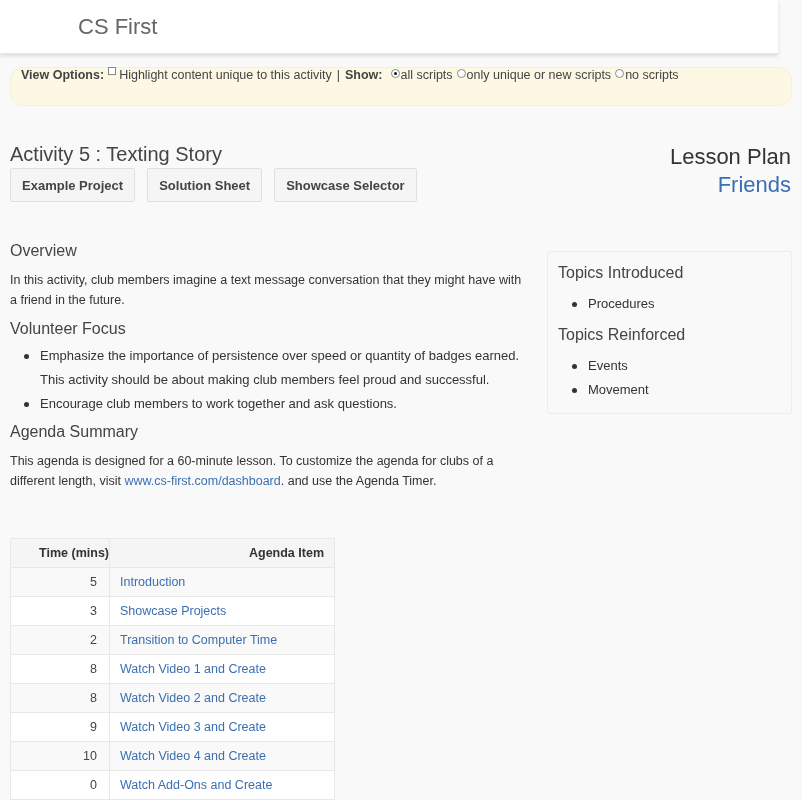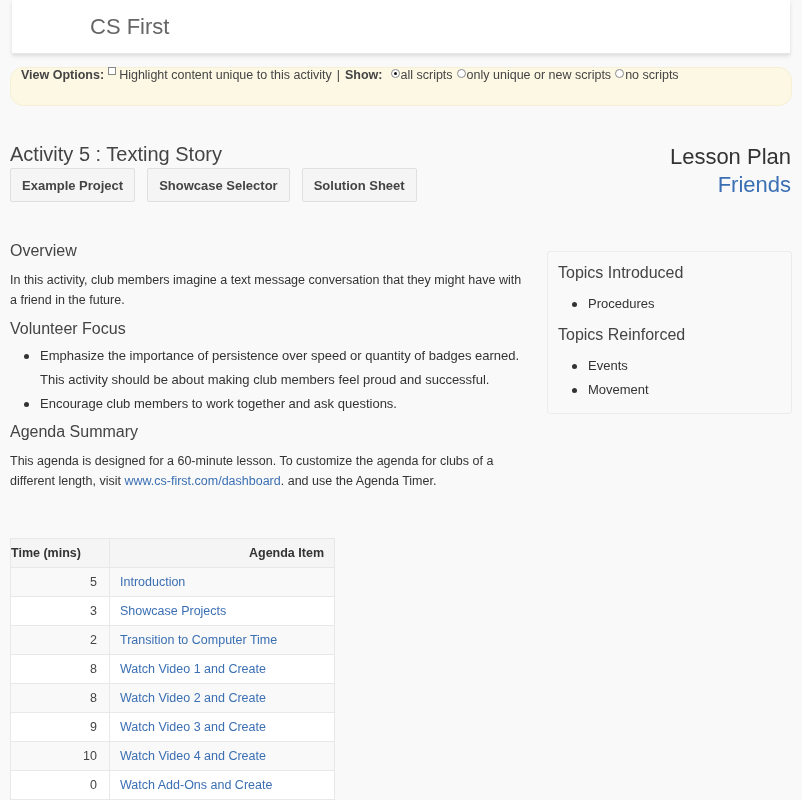--- a/index.html
+++ b/index.html
@@ -7,21 +7,21 @@
     body {
       background: #f9f9f9;
       font-family: "Liberation Sans", sans-serif;
       color: #333;
       font-size: 13px;
       position: relative;
     }
     a { color: #3b6fb3; text-decoration: none; }
 
     .topbar {
-      position: absolute; left: 12px; top: 0; width: 778px; height: 54px;
+      position: absolute; left: 0; top: 0; width: 778px; height: 54px;
       background: #fff;
       box-shadow: 0 2px 4px rgba(0,0,0,0.12);
       border-bottom: 1px solid #e6e6e6;
     }
     .brand {
       position: absolute; left: 78px; top: 14px;
       font-size: 22px; color: #666; font-weight: normal;
     }
 
     .options-bar {
@@ -87,21 +87,21 @@
 
     .agenda-table {
       position: absolute; left: 10px; top: 538px; width: 325px;
       border-collapse: collapse; background: #fff;
       font-size: 12.5px;
     }
     .agenda-table th, .agenda-table td {
       border: 1px solid #e8e8e8; height: 29px; padding: 0 10px;
     }
     .agenda-table th { background: #f5f5f5; font-weight: bold; color: #333; text-align: right; }
-    .agenda-table th.time { width: 99px; text-align: left; padding: 0; }
+    .agenda-table th.time { width: 99px; text-align: right; padding: 0; }
     .agenda-table td.time { text-align: right; color: #444; width: 99px; padding-right: 12px; }
     .agenda-table tr:nth-child(odd) td { background: #f9f9f9; }
     .agenda-table tbody tr:nth-child(odd) td { background: #f9f9f9; }
     .agenda-table tbody tr:nth-child(even) td { background: #fff; }
 
     .topics {
       position: absolute; left: 547px; top: 251px; width: 245px; height: 163px;
       border: 1px solid #ececec; border-radius: 3px; background: #f9f9f9;
       padding: 10px 10px;
     }
@@ -130,22 +130,22 @@
   <span>all scripts</span>
   <span class="radio"></span>
   <span>only unique or new scripts</span>
   <span class="radio"></span>
   <span>no scripts</span>
 </div>
 
 <h2 class="activity-title">Activity 5 : Texting Story</h2>
 <div class="btn-row">
   <button class="btn">Example Project</button>
+  <button class="btn">Solution Sheet</button>
   <button class="btn">Showcase Selector</button>
-  <button class="btn">Solution Sheet</button>
 </div>
 
 <div class="lesson-plan">
   <span class="lp-label">Lesson Plan</span>
   <a class="lp-link">Friends</a>
 </div>
 
 <div class="main">
   <h3 class="sec">Overview</h3>
   <p class="body" style="margin-top:8px;">In this activity, club members imagine a text message conversation that they might have with a friend in the future.</p>

